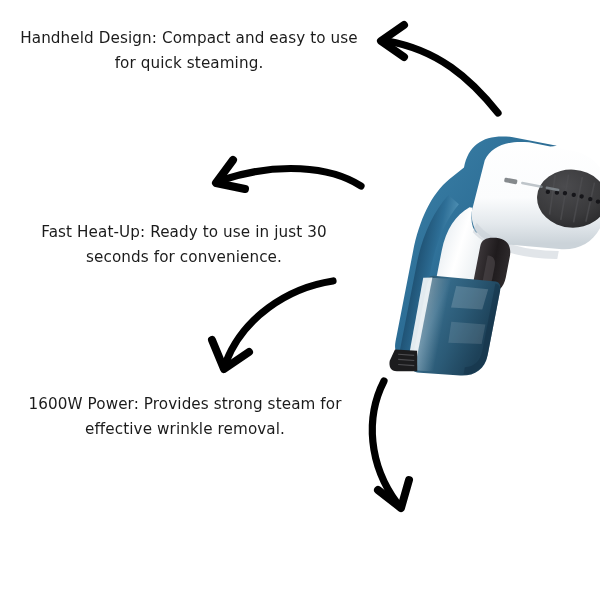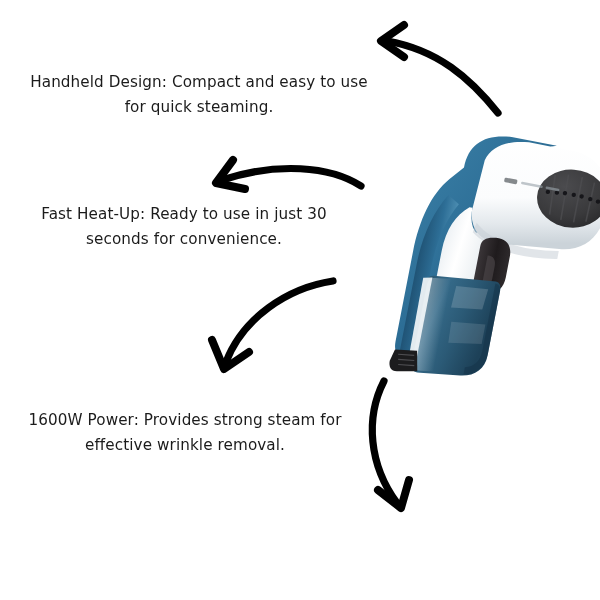--- a/index.html
+++ b/index.html
@@ -15,23 +15,23 @@
   .feature-text{
     position:absolute;
     text-align:center;
     color:#1b1b1b;
     font-size:15.2px;
     line-height:1.62;
     font-weight:400;
     letter-spacing:.1px;
     white-space:pre-line;
   }
-  #feat-0{left:18px;  top:26px;  width:362px;margin-top:44px;}
-  #feat-1{left:6px;  top:202px; width:356px;text-align:center;}
-  #feat-2{left:4px;  top:408px; width:362px;}
+  #feat-0{left:8px;  top:26px;  width:362px;}
+  #feat-1{left:6px;  top:220px; width:356px;text-align:center;}
+  #feat-2{left:4px;  top:392px; width:362px;}
   #feat-3{left:258px;top:530px; width:340px;}
 
   .arrow-layer,.product-layer{position:absolute;left:0;top:0;width:600px;height:600px;}
   .arrow-layer{pointer-events:none;}
 </style>
 </head>
 <body>
 
 <div id="canvas">
 

